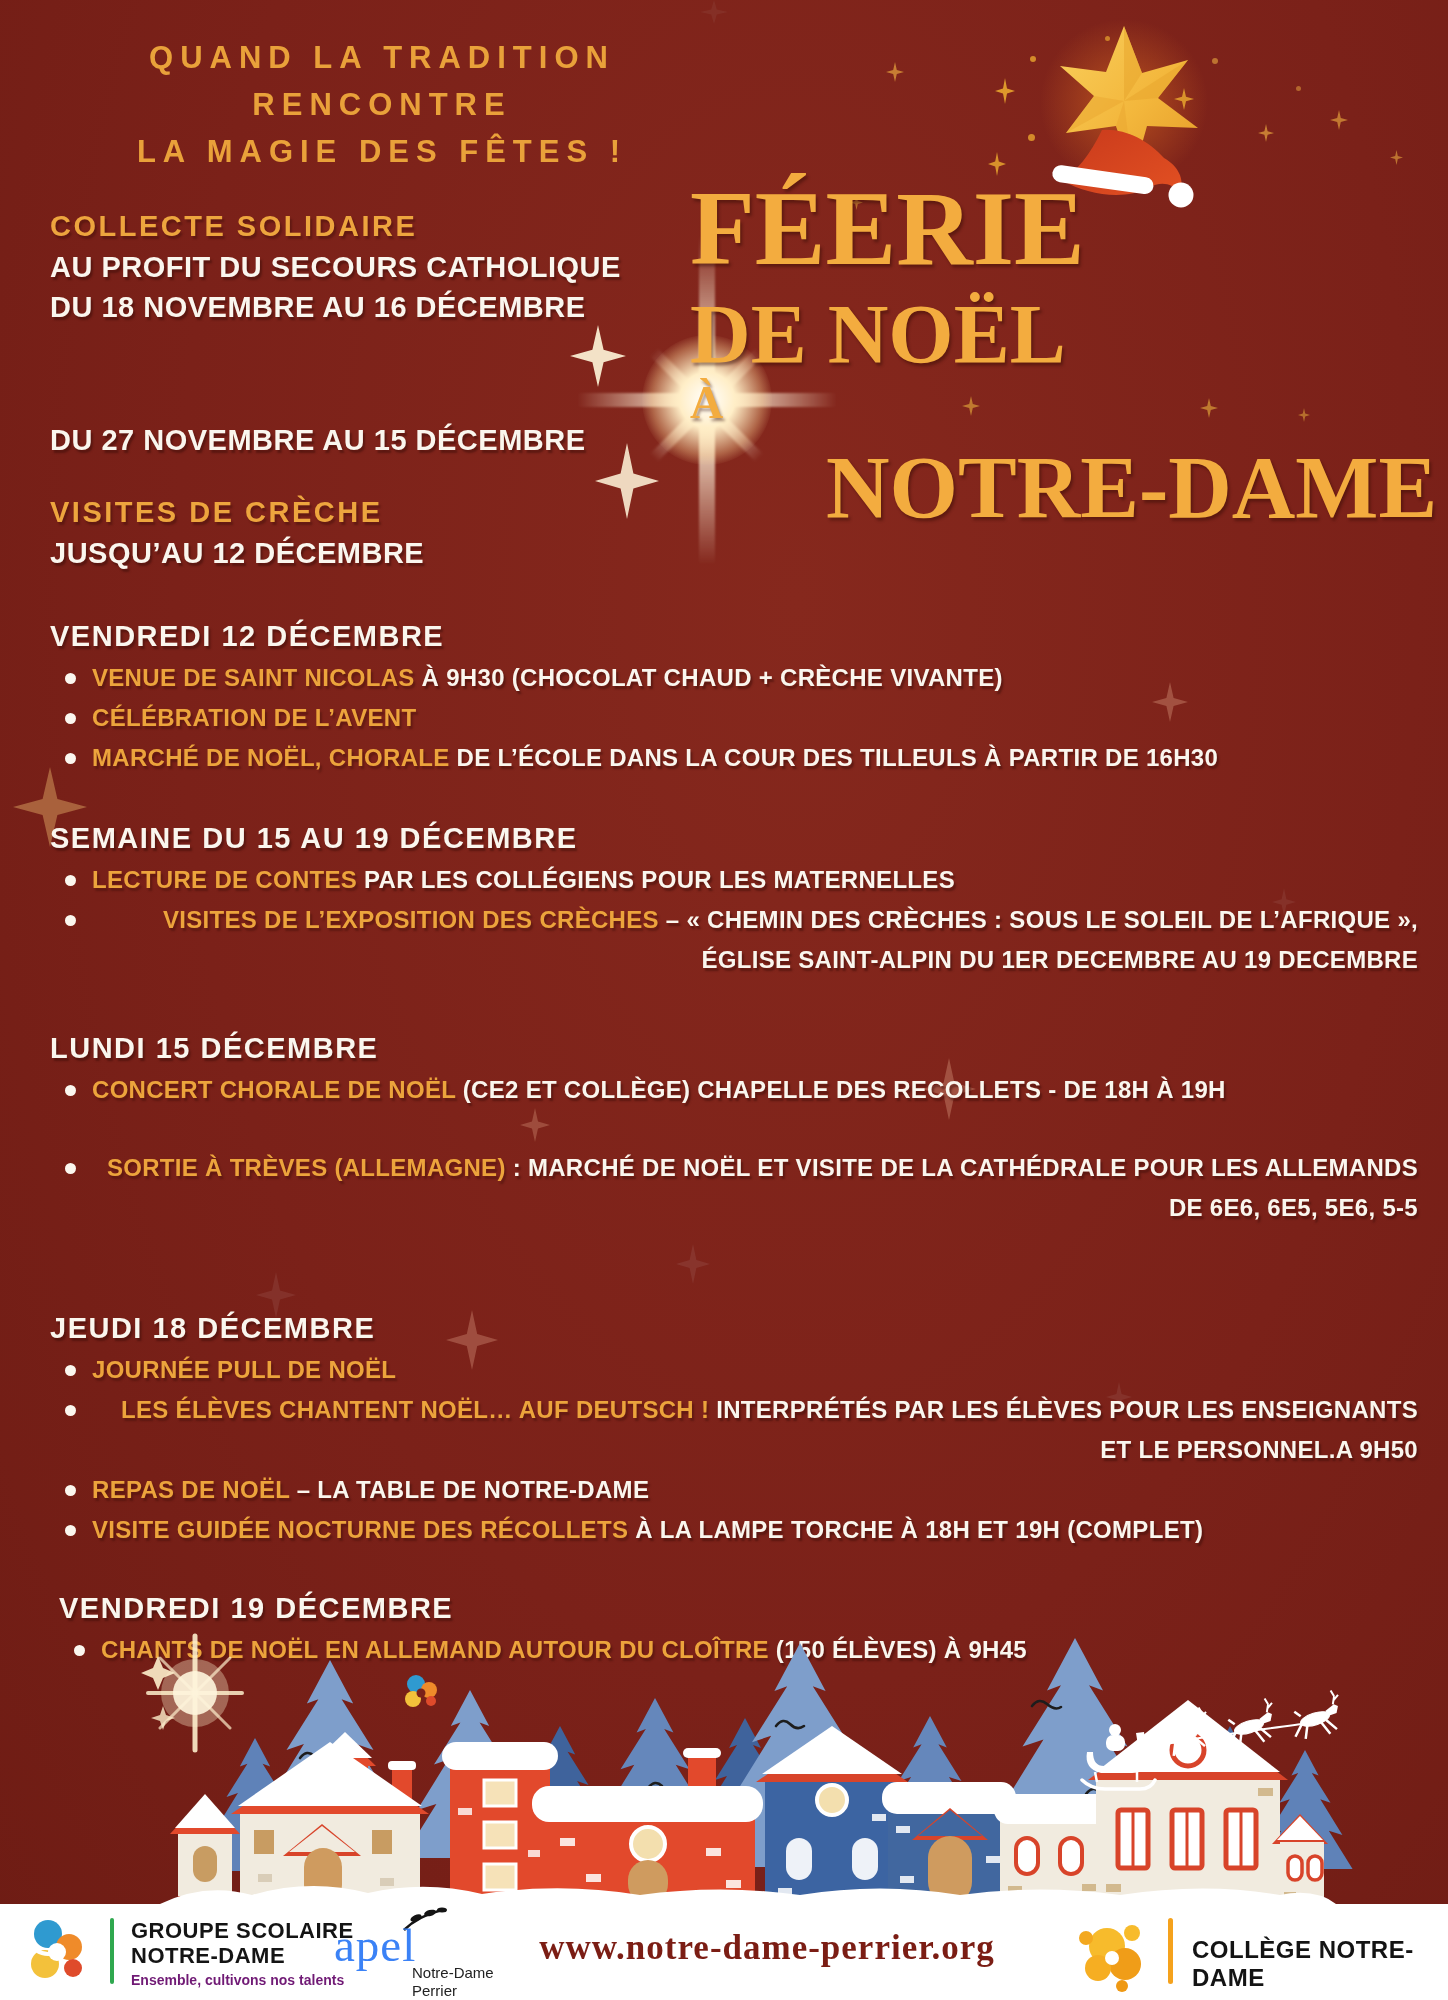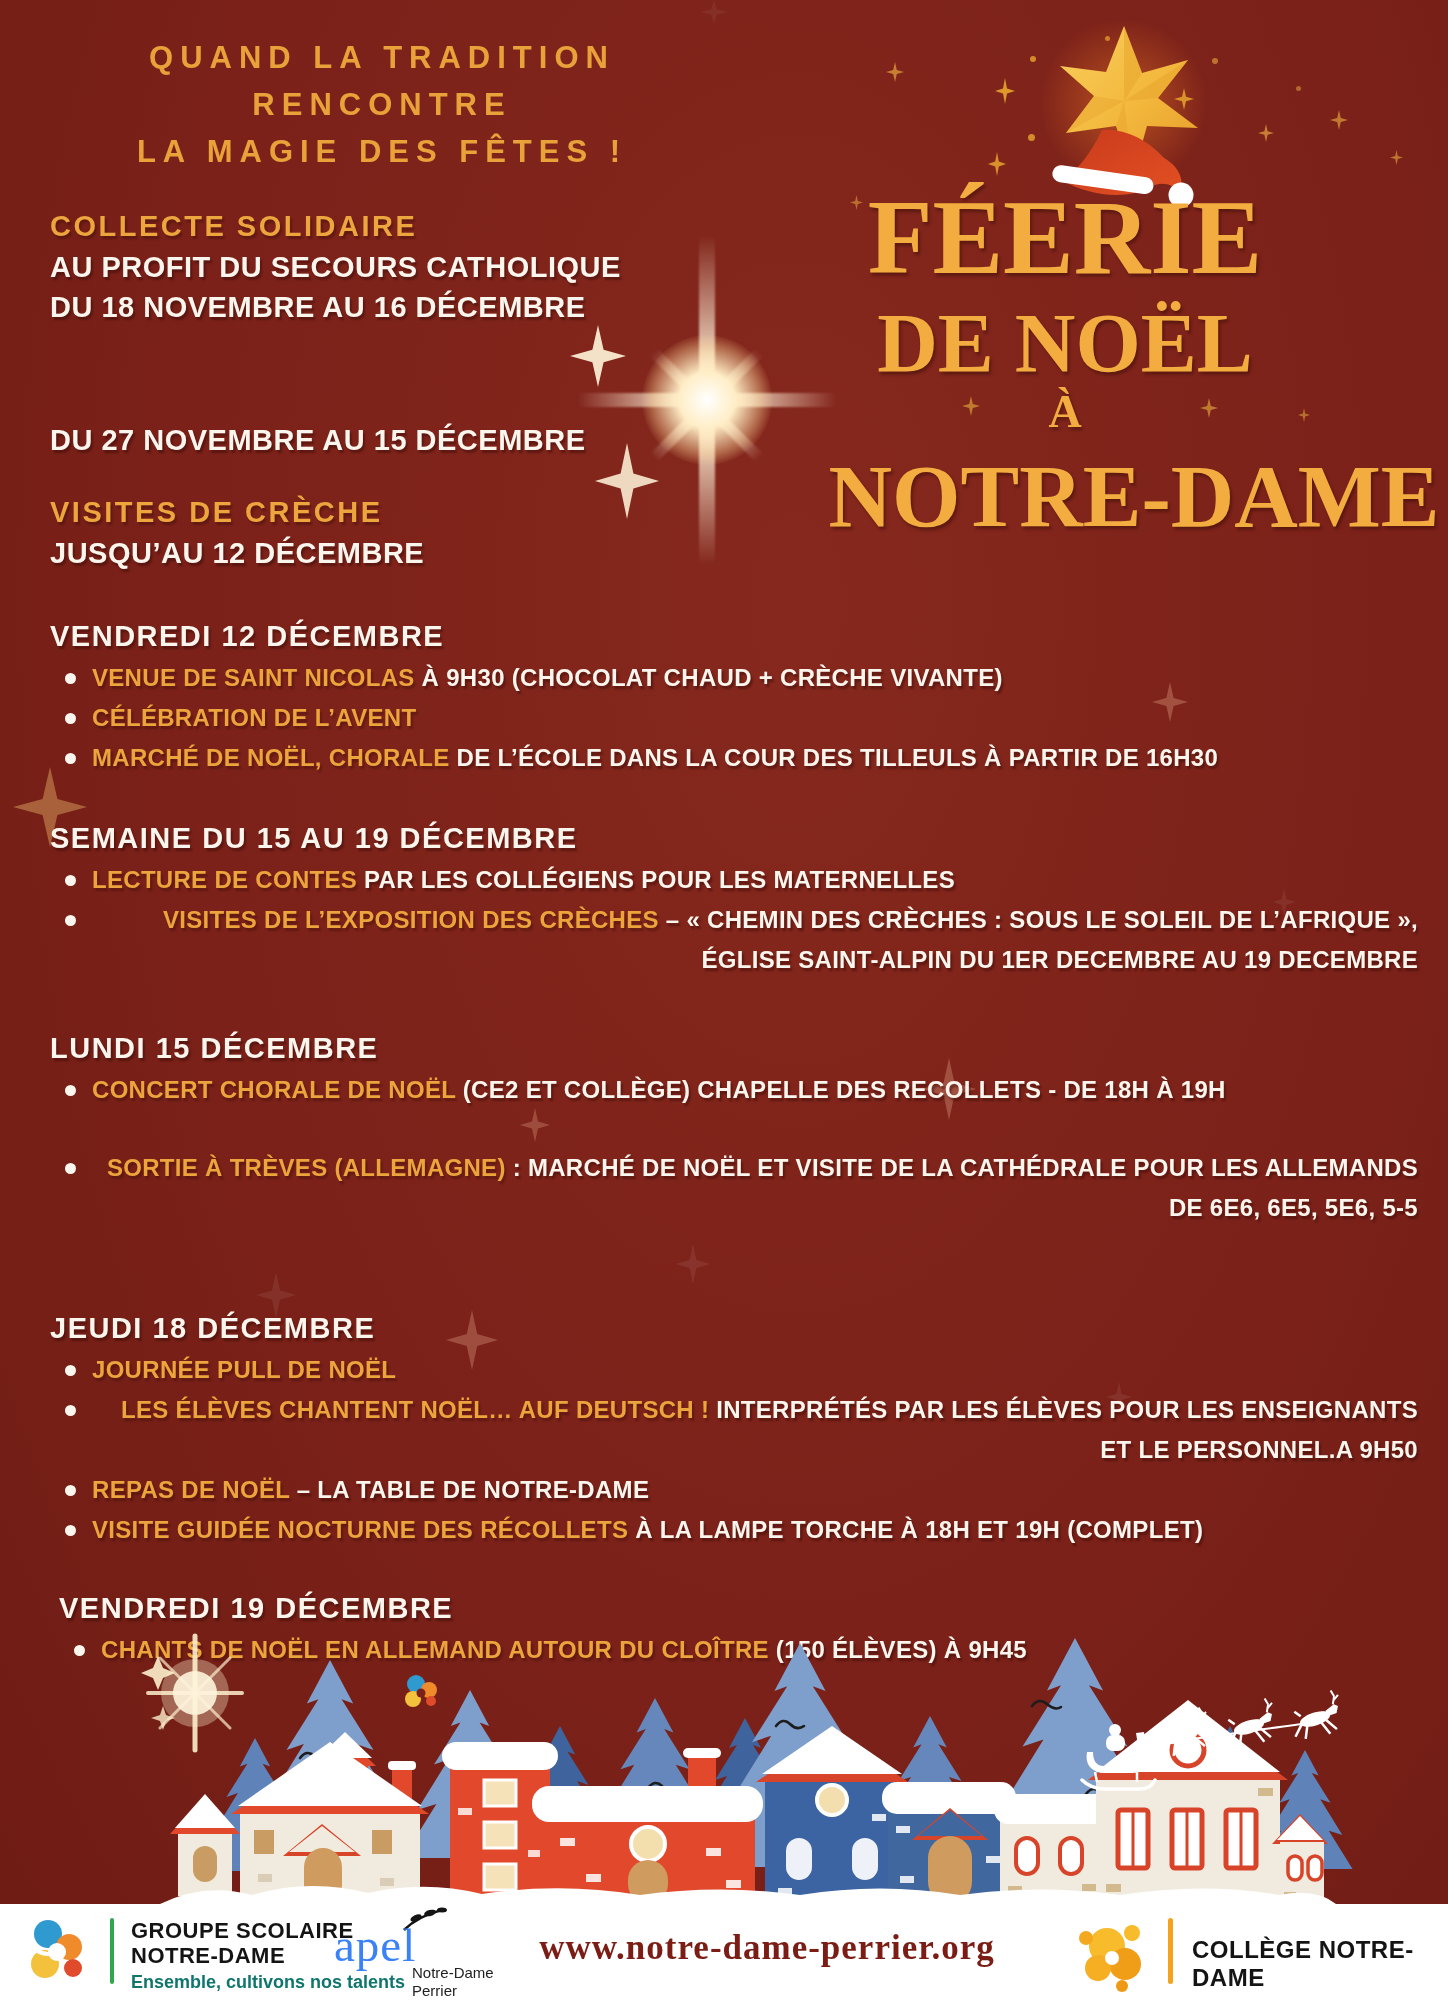--- a/index.html
+++ b/index.html
@@ -13,23 +13,23 @@
   
   .w { color:#faf6ee; text-shadow:2px 3px 2px rgba(58,12,7,.5); }
   .g { color:#eda53e; text-shadow:2px 3px 2px rgba(58,12,7,.4); }
 
   
   .tagline { position:absolute; left:24px; top:34px; width:716px; text-align:center;
              font-weight:bold; font-size:31px; letter-spacing:7px; line-height:47px;
              color:#e9a13a; }
 
   
-  .title-line { position:absolute; text-align:center;
+  .title-line { position:absolute; 
                 font-family:"Liberation Serif", serif; font-weight:bold;
-                color:#f3ac3f; text-shadow:2px 3px 3px rgba(50,10,5,.45);margin-top:9px; }
+                color:#f3ac3f; text-shadow:2px 3px 3px rgba(50,10,5,.45); }
   #title1 { left:690px; top:176px; width:750px; font-size:106px; line-height:106px; }
   #title2 { left:690px; top:293px; width:750px; font-size:84px;  line-height:84px; }
   #title3 { left:690px; top:380px; width:750px; font-size:46px;  line-height:46px; }
   #title4 { left:826px; top:444px; width:616px; font-size:88px;  line-height:88px; }
 
   
   .info-h { position:absolute; left:50px; font-size:29px; font-weight:bold; letter-spacing:2.5px; }
   .info-l { position:absolute; left:50px; font-size:29px; font-weight:bold; letter-spacing:.5px; }
 
   
@@ -54,21 +54,21 @@
   .ray { position:absolute; background:linear-gradient(to bottom,transparent,#fff3da 45%,#ffffff 50%,#fff3da 55%,transparent); filter:blur(1px); }
   .ray.h { background:linear-gradient(to right,transparent,#fff3da 45%,#ffffff 50%,#fff3da 55%,transparent); }
   .core { position:absolute; border-radius:50%;
           background:radial-gradient(circle,#ffffff 0%,#ffeec7 30%,rgba(255,215,150,.35) 60%,rgba(255,200,120,0) 72%); }
 
   
   .footer { position:absolute; left:0; top:1904px; width:1448px; height:96px; background:#ffffff; }
   .vdiv { position:absolute; border-radius:3px; }
   .gs-name { position:absolute; left:131px; top:14px; font-size:22px; font-weight:900;
              letter-spacing:.5px; color:#141414; line-height:25px; }
-  .gs-tag  { position:absolute; left:131px; top:68px; font-size:18px; font-weight:bold; color:#0f766e; }
+  .gs-tag  { position:absolute; left:131px; top:68px; font-size:14px; font-weight:bold; color:#701a75; }
   .apel-word { position:absolute; left:334px; top:14px; font-family:"Liberation Serif",serif;
                font-size:47px; color:#3b82f6; letter-spacing:1px; }
   .apel-sub { position:absolute; left:412px; font-size:15px; color:#222222; }
   .site-url { position:absolute; left:480px; top:24px; width:574px; text-align:center;
               font-family:"Liberation Serif",serif; font-weight:bold;
               font-size:35px; letter-spacing:1px; color:#7b1d14; }
   .college-name { position:absolute; left:1192px; top:32px; font-size:24px; font-weight:900;
                   letter-spacing:.5px; color:#141414; }
 </style>
 </head>

